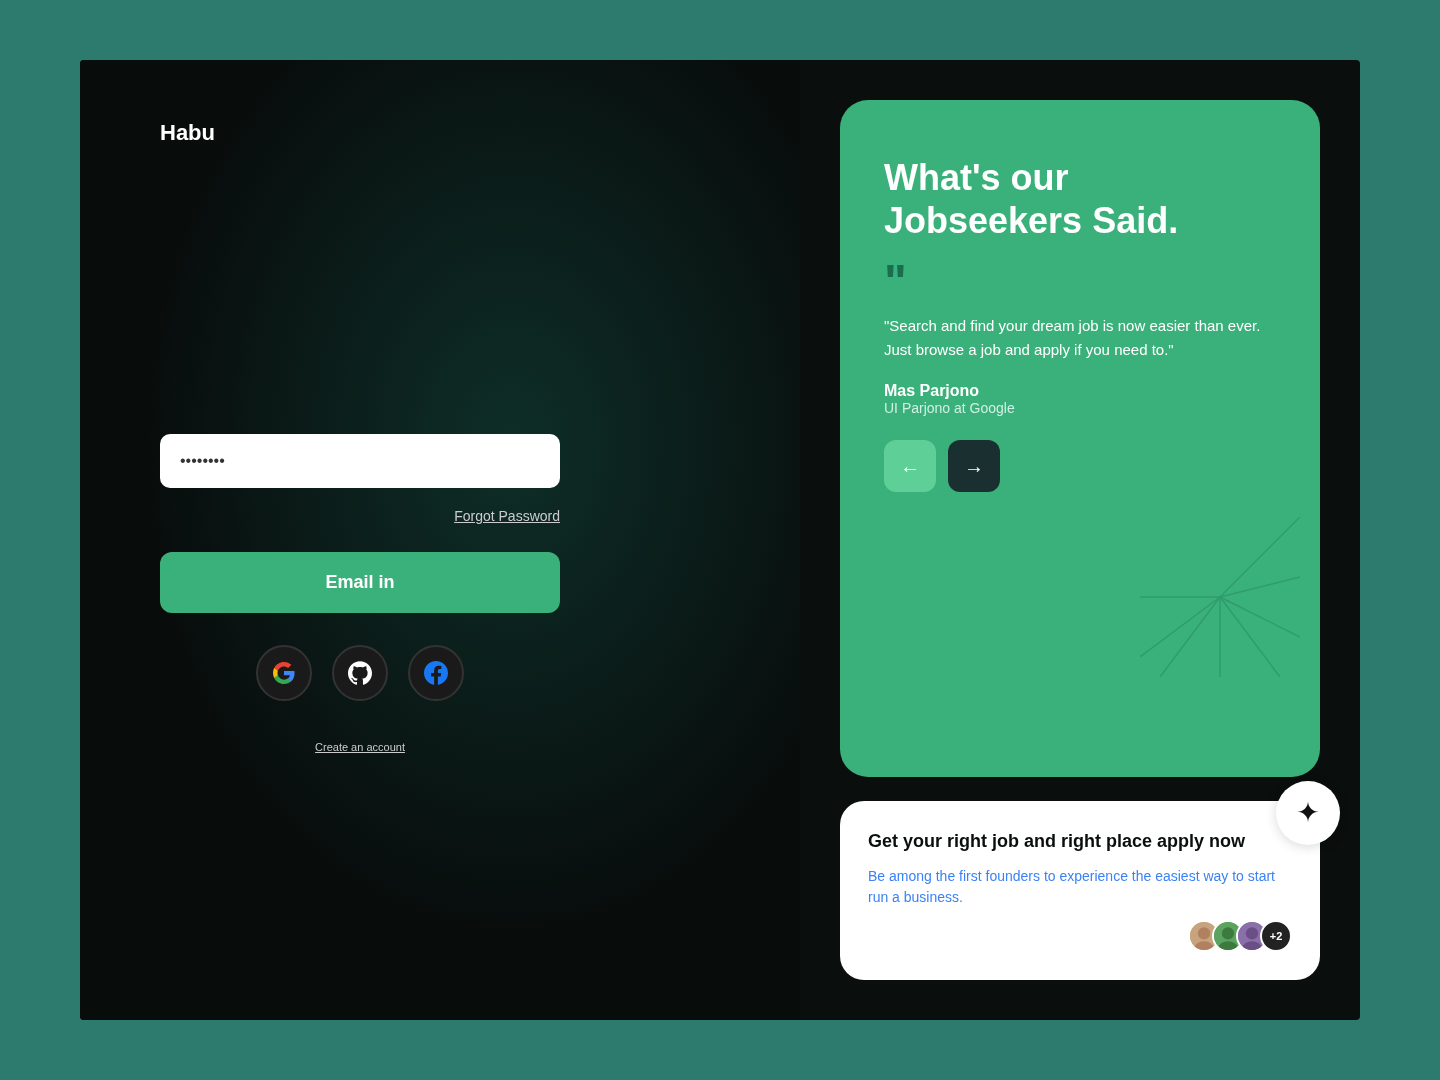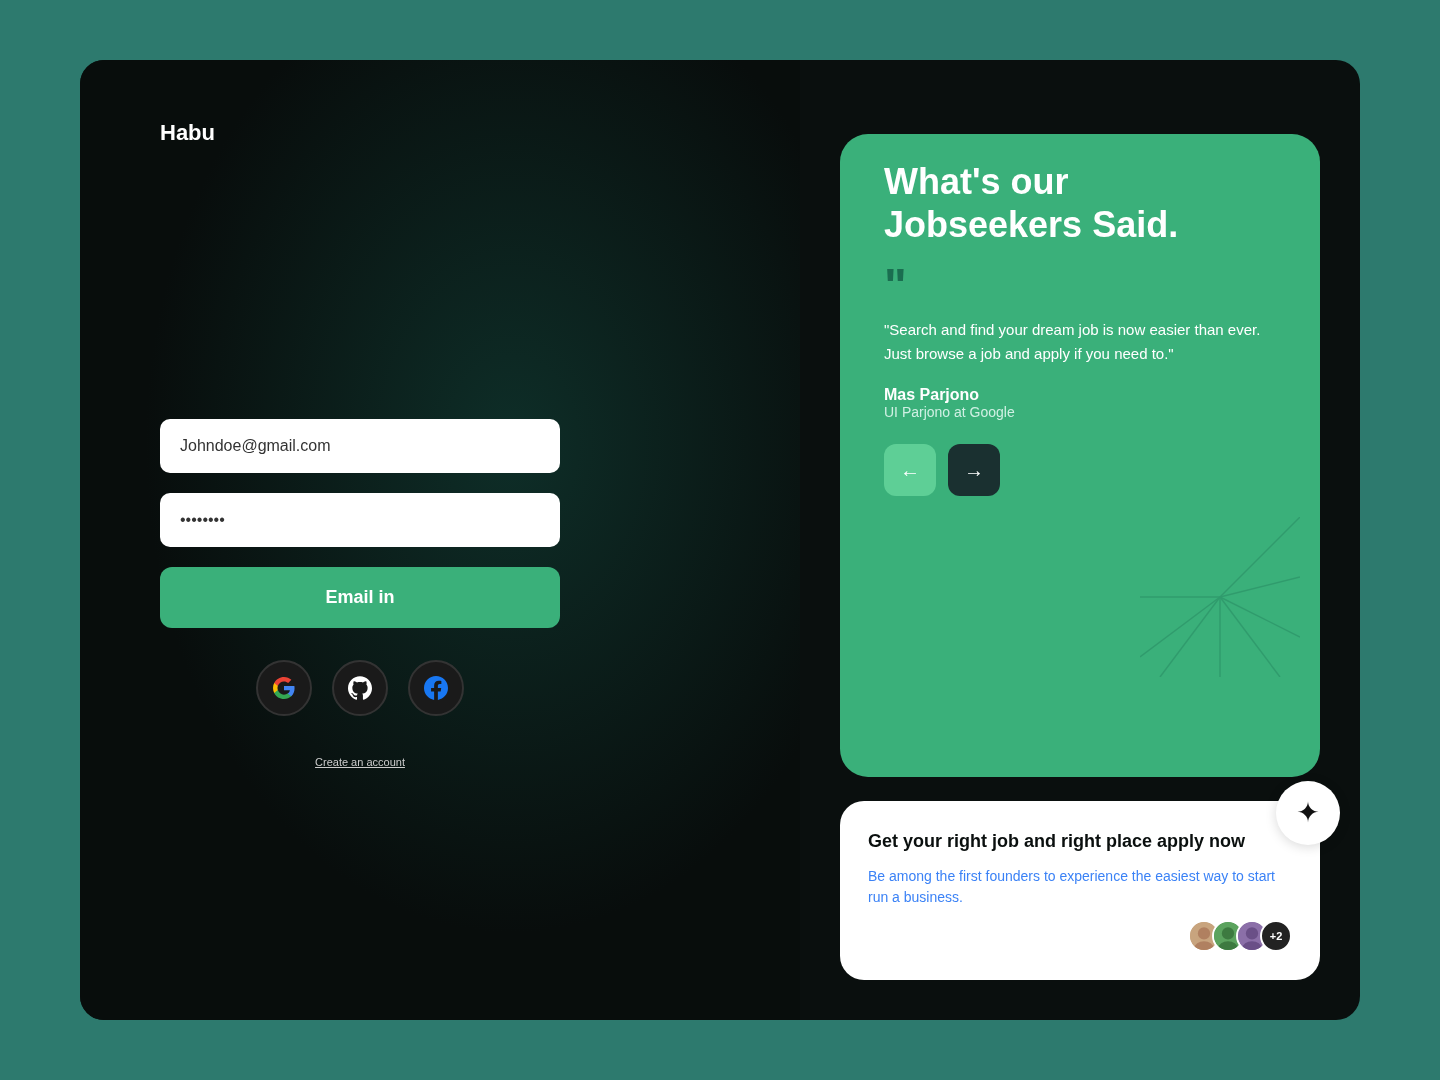--- a/index.html
+++ b/index.html
@@ -10,21 +10,21 @@
       display: flex;
       align-items: center;
       justify-content: center;
       font-family: 'Segoe UI', Arial, sans-serif;
       overflow: hidden;
     }
     .main-container {
       width: 1280px;
       height: 960px;
       background: #0a0f0e;
-      border-radius: 24px;
+      border-radius: 4px;
       display: flex;
       position: relative;
       overflow: hidden;
     }
     
     .left-panel {
       flex: 1;
       padding: 60px 80px;
       display: flex;
       flex-direction: column;
@@ -122,25 +122,24 @@
       width: 560px;
       padding: 40px 40px 40px 40px;
       display: flex;
       flex-direction: column;
       gap: 24px;
       background: transparent;
     }
     .testimonial-card {
       background: #3ab07a;
       border-radius: 28px;
-      padding: 26px 44px 36px 44px;
+      padding: 56px 44px 36px 44px;
       position: relative;
       flex: 1;
       overflow: hidden;
-      margin-top: 34px;
     }
     .testimonial-title {
       font-size: 36px;
       font-weight: 800;
       color: #ffffff;
       line-height: 1.2;
       margin-bottom: 16px;
     }
     .quote-mark {
       font-size: 48px;
@@ -286,24 +285,24 @@
 </head>
 <body>
 
 <div class="main-container">
 
   <div class="left-panel">
     <div class="logo">Habu</div>
 
     <div class="form-section">
 
-      <input class="input-field" type="email" value="Johndoe@gmail.com" style="">
 
       <input class="input-field" type="password" value="12345678" style="">
 
+      <a class="forgot-password-link">Forgot Password</a>
 
       <button class="sign-in-btn">Email in</button>
 
       <div class="social-icons">
 
         <button class="social-icon-btn" title="Sign in with Google">
           <svg class="google-svg" viewBox="0 0 24 24">
             <path fill="#4285F4" d="M22.56 12.25c0-.78-.07-1.53-.2-2.25H12v4.26h5.92c-.26 1.37-1.04 2.53-2.21 3.31v2.77h3.57c2.08-1.92 3.28-4.74 3.28-8.09z"></path>
             <path fill="#34A853" d="M12 23c2.97 0 5.46-.98 7.28-2.66l-3.57-2.77c-.98.66-2.23 1.06-3.71 1.06-2.86 0-5.29-1.93-6.16-4.53H2.18v2.84C3.99 20.53 7.7 23 12 23z"></path>
             <path fill="#FBBC05" d="M5.84 14.09c-.22-.66-.35-1.36-.35-2.09s.13-1.43.35-2.09V7.07H2.18C1.43 8.55 1 10.22 1 12s.43 3.45 1.18 4.93l3.66-2.84z"></path>

